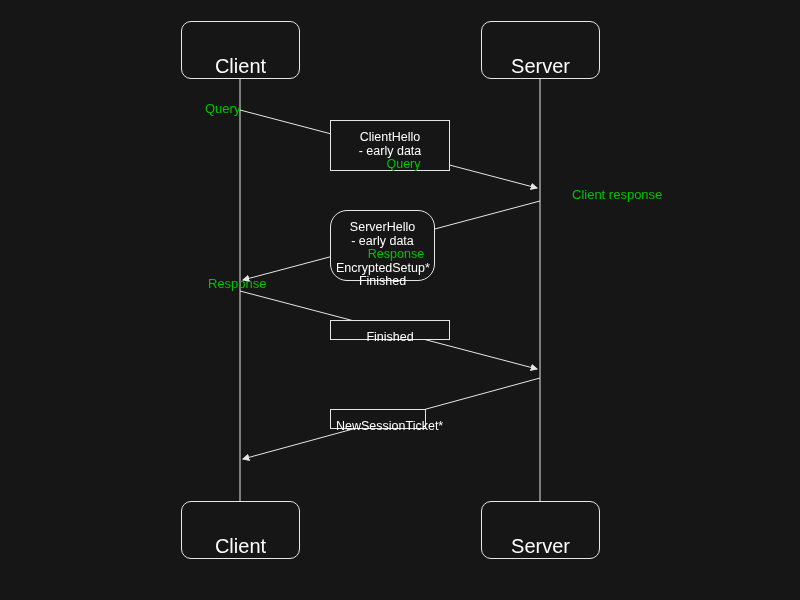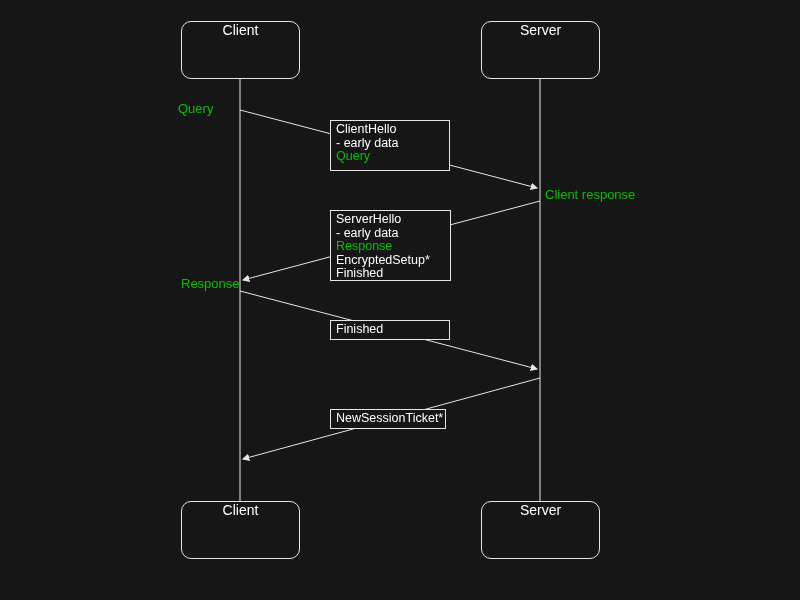--- a/index.html
+++ b/index.html
@@ -31,47 +31,48 @@
     fill: var(--stroke, #e6e6e6);
   }
   .actor-box {
     position: absolute;
     width: 119px;
     height: 58px;
     border: 1px solid var(--stroke, #e6e6e6);
     border-radius: 10px;
     background: var(--background, #161616);
     display: flex;
-    align-items: flex-start;
+    align-items: flex-end;
     justify-content: center;
-    font-size: 14px;
+    font-size: 20px;
     box-sizing: border-box;
     z-index: 2;
   }
   .actor-client-top  { left: 181px; top: 21px; }
   .actor-server-top  { left: 481px; top: 21px; }
   .actor-client-bot  { left: 181px; top: 501px; }
   .actor-server-bot  { left: 481px; top: 501px; }
   .msgbox {
     position: absolute;
     left: 330px;
     border: 1px solid var(--stroke, #e6e6e6);
     background: var(--background, #161616);
     box-sizing: border-box;
-    padding: 2px 5px 3px 5px;
+    padding: 10px 5px 3px 5px;
     font-size: 12.5px;
     line-height: 13.5px;
     white-space: nowrap;
     z-index: 2;
+    text-align: center;
   }
   .msgbox-1 { top: 120px; width: 120px; height: 51px; }
-  .msgbox-2 { top: 210px; width: 121px; height: 71px; }
+  .msgbox-2 { top: 210px; width: 105px; height: 71px; border-radius: 17px; }
   .msgbox-3 { top: 320px; width: 120px; height: 20px; }
-  .msgbox-4 { top: 409px; width: 116px; height: 20px; }
-  .green { color: var(--green, #00c300); }
+  .msgbox-4 { top: 409px; width: 96px; height: 20px; }
+  .green { color: var(--green, #00c300); margin-left: 27px; }
   .float-label {
     position: absolute;
     font-size: 13px;
     line-height: 15px;
     white-space: nowrap;
     z-index: 2;
   }
   .label-query    { left: 178px; top: 101px; }
   .label-compute  { left: 545px; top: 187px; }
   .label-response { left: 181px; top: 276px; }

